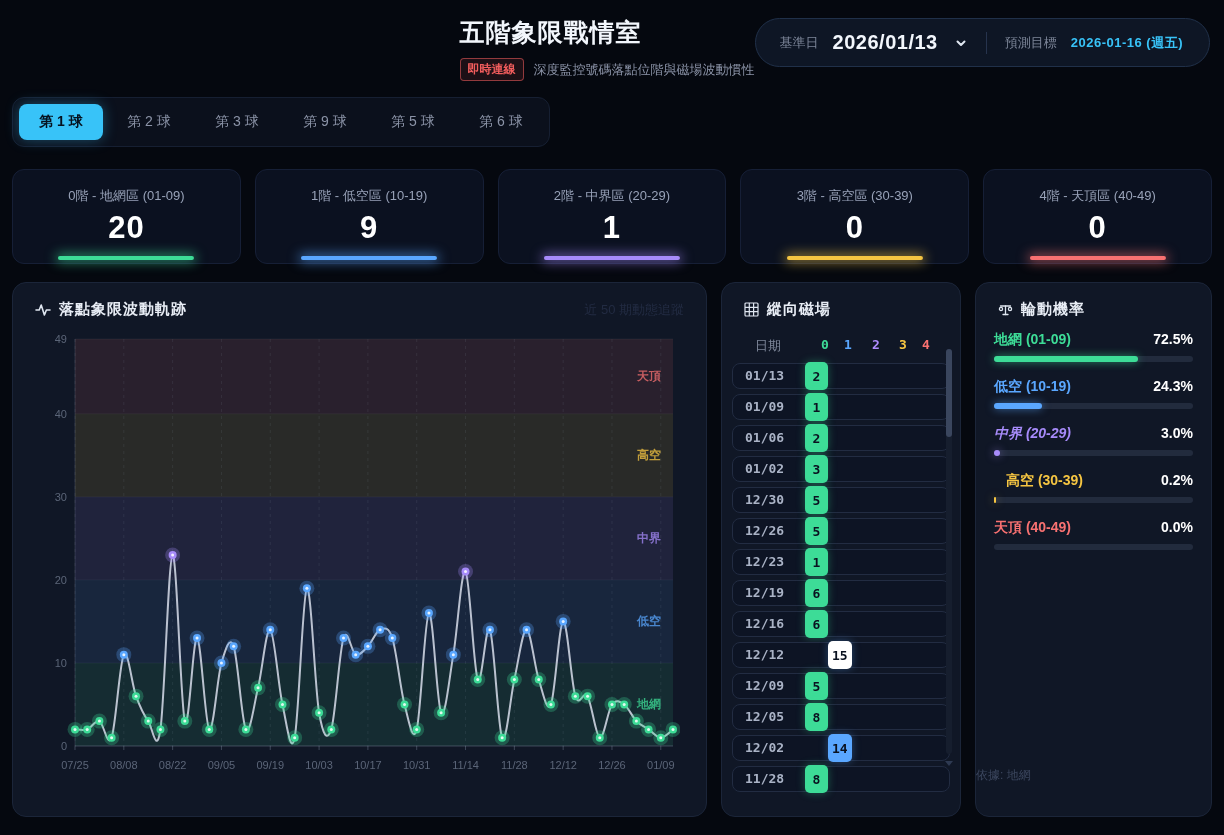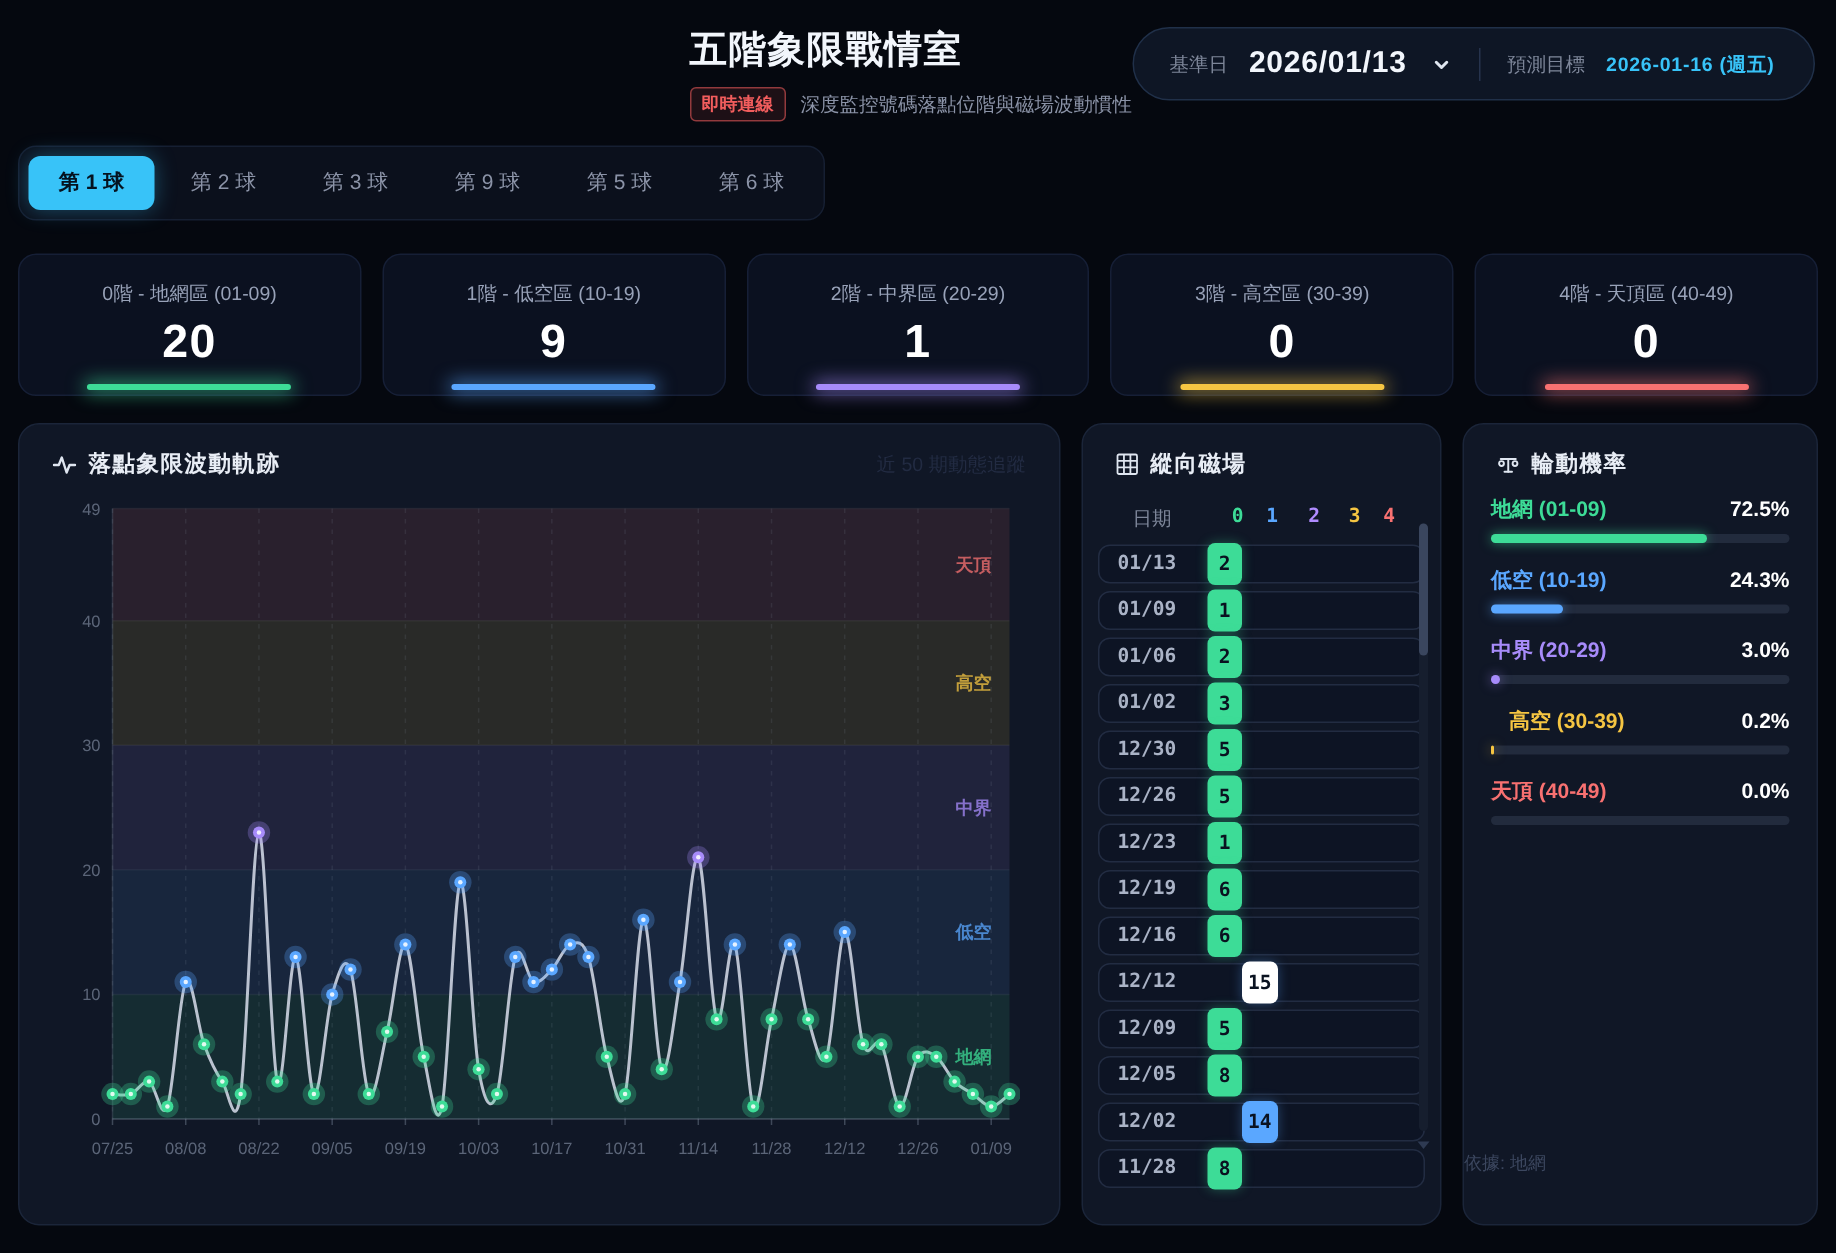--- a/index.html
+++ b/index.html
@@ -506,21 +506,21 @@
             <div class="prob-line">
               <span class="prob-label" style="color: rgb(90, 167, 255);">低空 (10-19)</span>
               <span class="prob-value">24.3%</span>
             </div>
             <div class="prob-track">
               <div class="prob-fill" style="width: 24.3%; background: rgb(90, 167, 255); box-shadow: rgba(90, 167, 255, 0.6) 0px 0px 8px;"></div>
             </div>
           </div>
           <div class="prob-row">
             <div class="prob-line">
-              <span class="prob-label" style="color: rgb(167, 139, 250);">中界 (20-29)</span>
+              <span class="prob-label" style="color: rgb(167, 139, 250); font-style: italic;">中界 (20-29)</span>
               <span class="prob-value">3.0%</span>
             </div>
             <div class="prob-track">
               <div class="prob-fill" style="width: 3%; background: rgb(167, 139, 250); box-shadow: rgba(167, 139, 250, 0.6) 0px 0px 8px;"></div>
             </div>
           </div>
           <div class="prob-row">
             <div class="prob-line">
               <span class="prob-label" style="color: rgb(245, 197, 66); margin-left: 12px;">高空 (30-39)</span>
               <span class="prob-value">0.2%</span>

